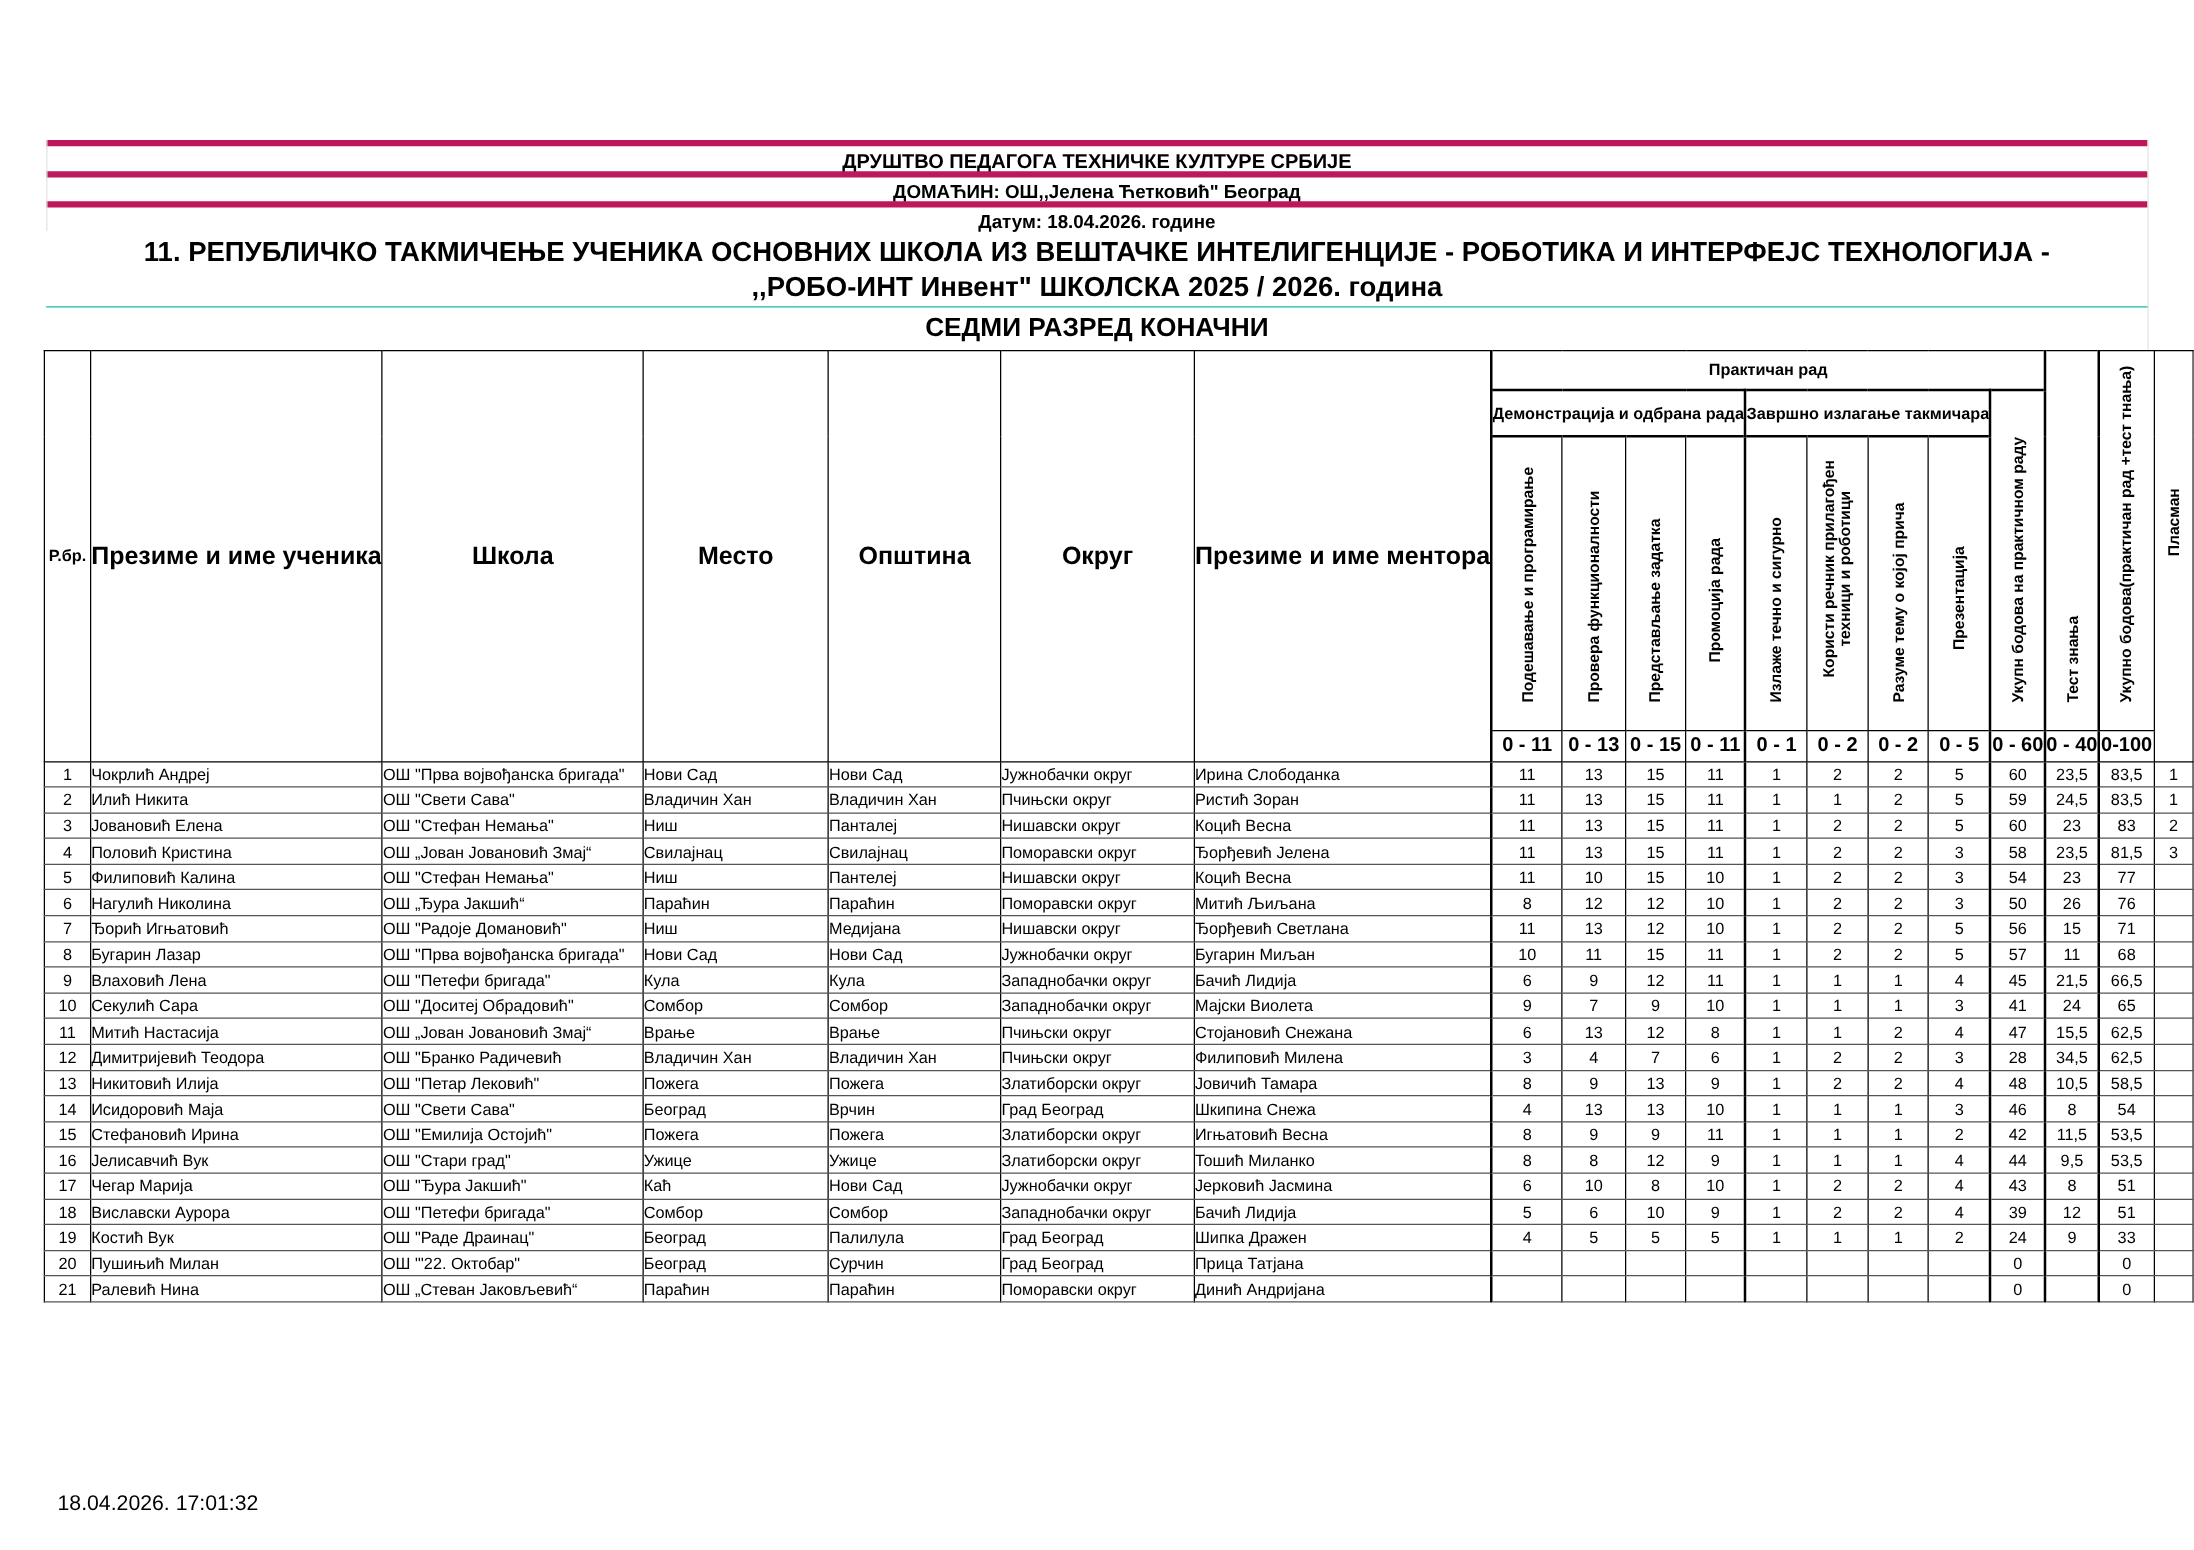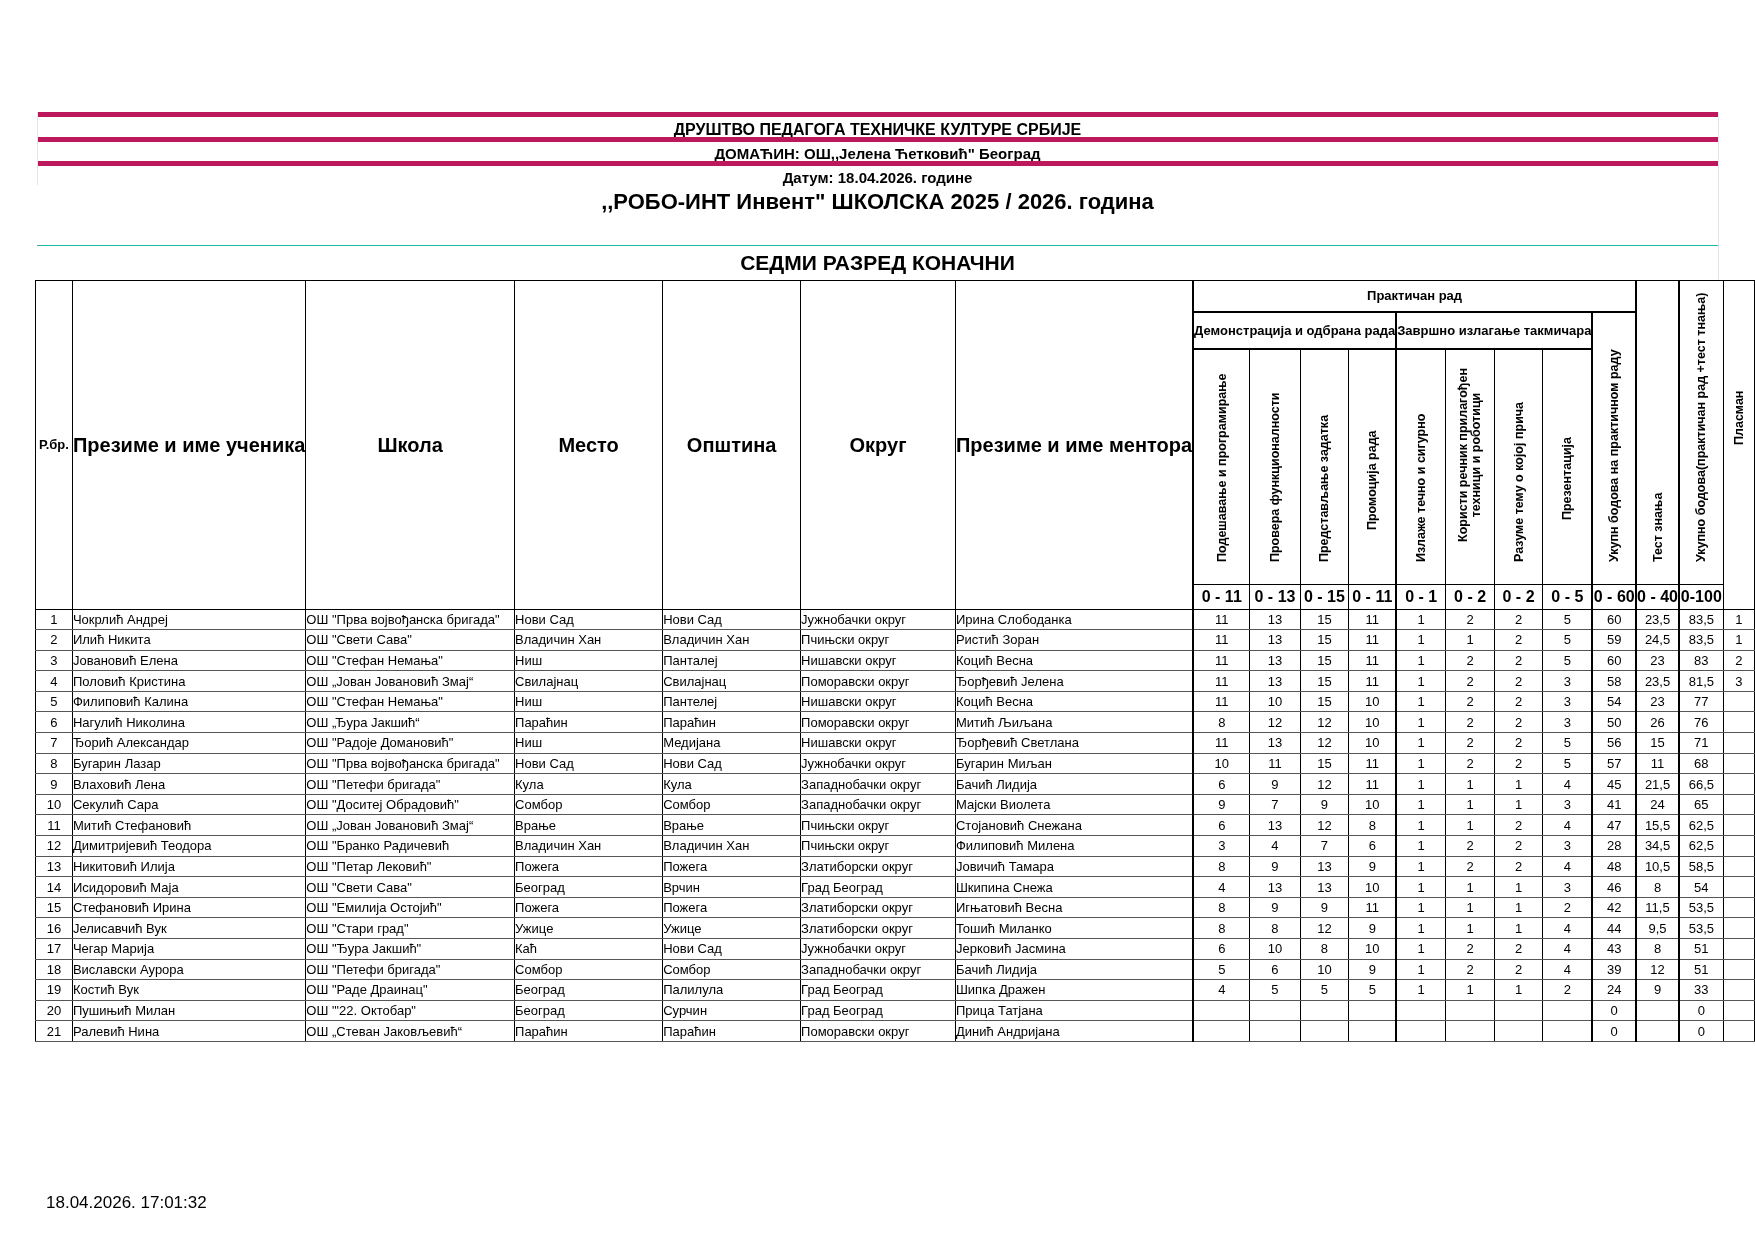--- a/index.html
+++ b/index.html
@@ -42,20 +42,21 @@
 </style>
 </head>
 <body>
 
 <div class="hdr-row" id="h1">ДРУШТВО ПЕДАГОГА ТЕХНИЧКЕ КУЛТУРЕ СРБИЈЕ</div>
 <div class="hdr-row" id="h2">ДОМАЋИН: ОШ,,Јелена Ћетковић" Београд</div>
 <div class="hdr-row" id="h3">Датум: 18.04.2026. године</div>
 <div class="gridline-v" style="left:37px;top:112px;height:73px;"></div>
 <div class="gridline-v" style="left:1718px;top:112px;height:168px;"></div>
 <div id="title">
+  <div>11. РЕПУБЛИЧКО ТАКМИЧЕЊЕ УЧЕНИКА ОСНОВНИХ ШКОЛА ИЗ ВЕШТАЧКЕ ИНТЕЛИГЕНЦИЈЕ - РОБОТИКА И ИНТЕРФЕЈС ТЕХНОЛОГИЈА -</div>
   <div>,,РОБО-ИНТ Инвент" ШКОЛСКА 2025 / 2026. година</div>
 </div>
 <div id="subtitle">СЕДМИ РАЗРЕД КОНАЧНИ</div>
 
 <table class="results">
   <colgroup>
     <col style="width:40px">
       <col style="width:173px">
       <col style="width:216px">
       <col style="width:179px">
@@ -264,21 +265,21 @@
         <td class="num">2</td>
         <td class="num">2</td>
         <td class="num thick-r">3</td>
         <td class="num thick-r">50</td>
         <td class="num thick-r">26</td>
         <td class="num">76</td>
         <td class="num"></td>
       </tr>
       <tr class="data-row">
         <td class="c">7</td>
-        <td class="l">Ђорић Александар</td>
+        <td class="l">Ђорић Игњатовић</td>
         <td class="l">ОШ "Радоје Домановић"</td>
         <td class="l">Ниш</td>
         <td class="l">Медијана</td>
         <td class="l">Нишавски округ</td>
         <td class="l thick-r">Ђорђевић Светлана</td>
         <td class="num">11</td>
         <td class="num">13</td>
         <td class="num">12</td>
         <td class="num thick-r">10</td>
         <td class="num">1</td>
@@ -348,21 +349,21 @@
         <td class="num">1</td>
         <td class="num">1</td>
         <td class="num thick-r">3</td>
         <td class="num thick-r">41</td>
         <td class="num thick-r">24</td>
         <td class="num">65</td>
         <td class="num"></td>
       </tr>
       <tr class="data-row">
         <td class="c">11</td>
-        <td class="l">Митић Стефановић</td>
+        <td class="l">Митић Настасија</td>
         <td class="l">ОШ „Јован Јовановић Змај“</td>
         <td class="l">Врање</td>
         <td class="l">Врање</td>
         <td class="l">Пчињски округ</td>
         <td class="l thick-r">Стојановић Снежана</td>
         <td class="num">6</td>
         <td class="num">13</td>
         <td class="num">12</td>
         <td class="num thick-r">8</td>
         <td class="num">1</td>

